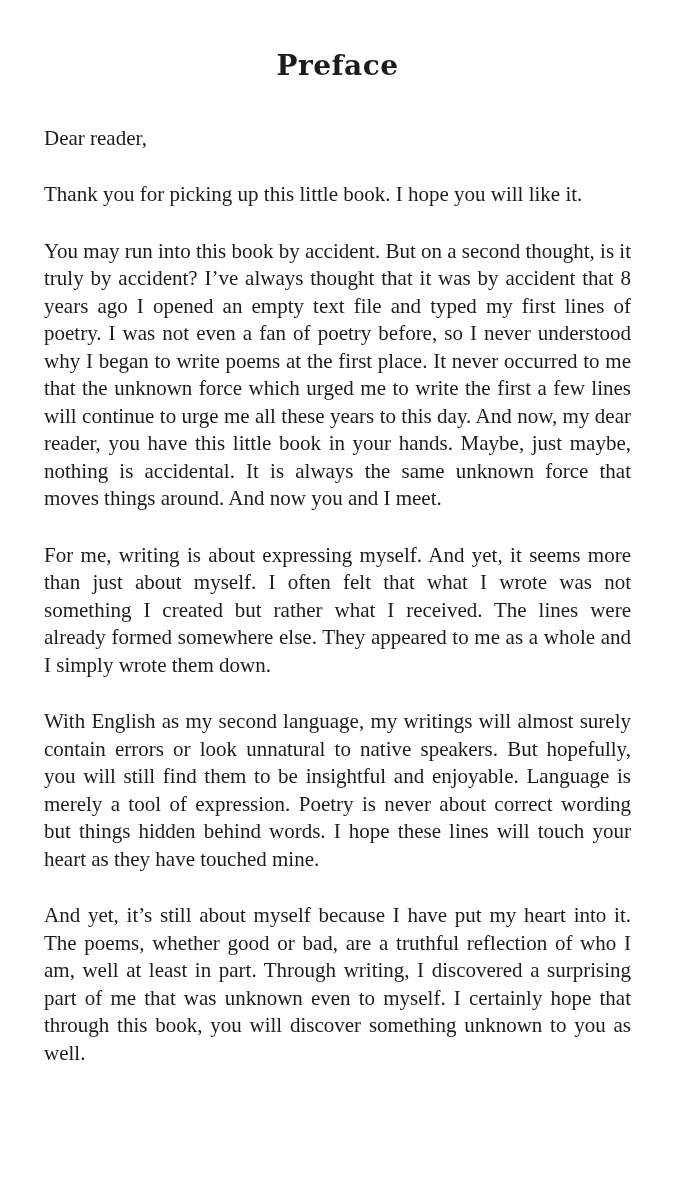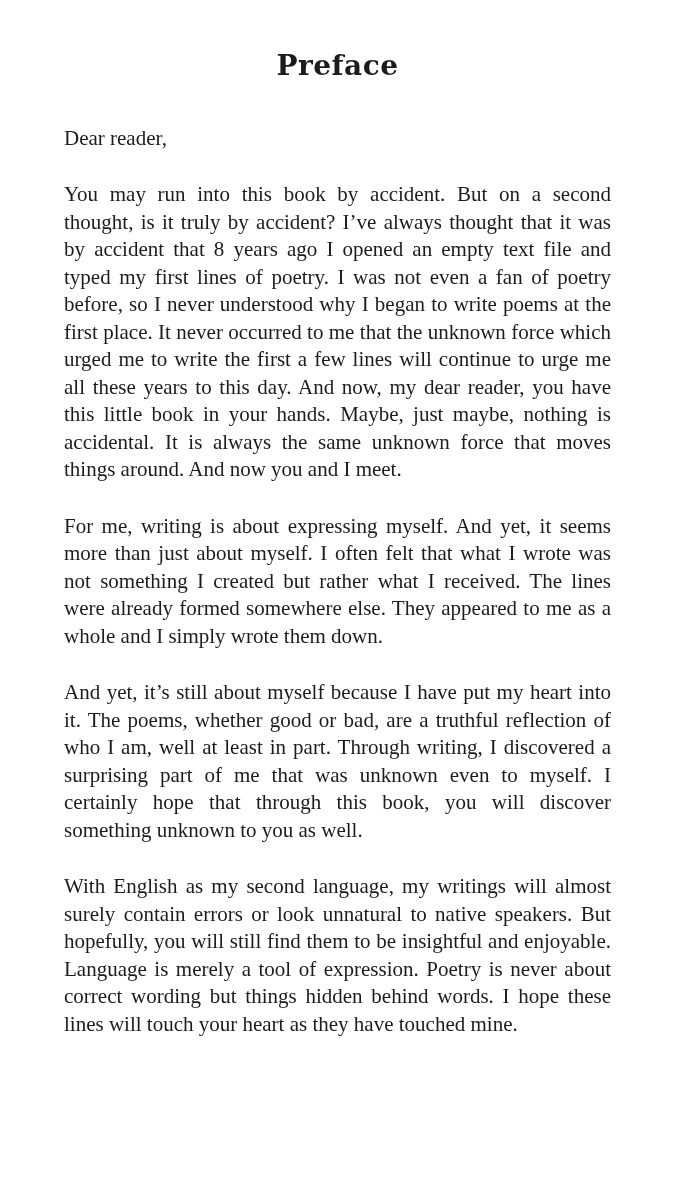--- a/index.html
+++ b/index.html
@@ -10,21 +10,21 @@
   .page {
     position: relative;
     width: 675px;
     height: 1200px;
     background: #ffffff;
     overflow: hidden;
     color: #1c1c1c;
     font-family: "Liberation Serif", "DejaVu Serif", serif;
   }
   .content {
-    padding: 0 64px;
+    padding: 0 44px;
   }
   .doc-title {
     font-family: "DejaVu Serif", serif;
     font-weight: 700;
     font-size: 28px;
     line-height: 33.6px;
     letter-spacing: 0.5px;
     text-align: center;
     margin: 49px 0 0 0;
   }
@@ -40,23 +40,24 @@
 </style>
 </head>
 <body>
 
 <div class="page">
   <div class="content">
     <h1 class="doc-title">Preface</h1>
 
     <p class="para first">Dear reader,</p>
 
+    <p class="para">Thank you for picking up this little book. I hope you will like it.</p>
 
     <p class="para">You may run into this book by accident. But on a second thought, is it truly by accident? I’ve always thought that it was by accident that 8 years ago I opened an empty text file and typed my first lines of poetry. I was not even a fan of poetry before, so I never understood why I began to write poems at the first place. It never occurred to me that the unknown force which urged me to write the first a few lines will continue to urge me all these years to this day. And now, my dear reader, you have this little book in your hands. Maybe, just maybe, nothing is accidental. It is always the same unknown force that moves things around. And now you and I meet.</p>
 
     <p class="para">For me, writing is about expressing myself. And yet, it seems more than just about myself. I often felt that what I wrote was not something I created but rather what I received.  The lines were already formed somewhere else. They appeared to me as a whole  and I simply wrote them down.</p>
 
+    <p class="para">With English as my second language, my writings will almost surely contain errors or look unnatural to native speakers. But hopefully, you will still find them to be insightful and enjoyable. Language is merely a tool of expression. Poetry is never about correct wording but things hidden behind words. I hope these lines will touch your heart as they have touched mine.</p>
+
     <p class="para">And yet, it’s still about myself because I have put my heart into it. The poems, whether good or bad, are a truthful reflection of who I am, well at least in part. Through writing, I discovered a surprising part of me that was unknown even to myself. I certainly hope that through this book, you will discover something unknown to you as well.</p>
-
-    <p class="para">With English as my second language, my writings will almost surely contain errors or look unnatural to native speakers. But hopefully, you will still find them to be insightful and enjoyable. Language is merely a tool of expression. Poetry is never about correct wording but things hidden behind words. I hope these lines will touch your heart as they have touched mine.</p>
 
   </div>
 </div>
 
 </body></html>

